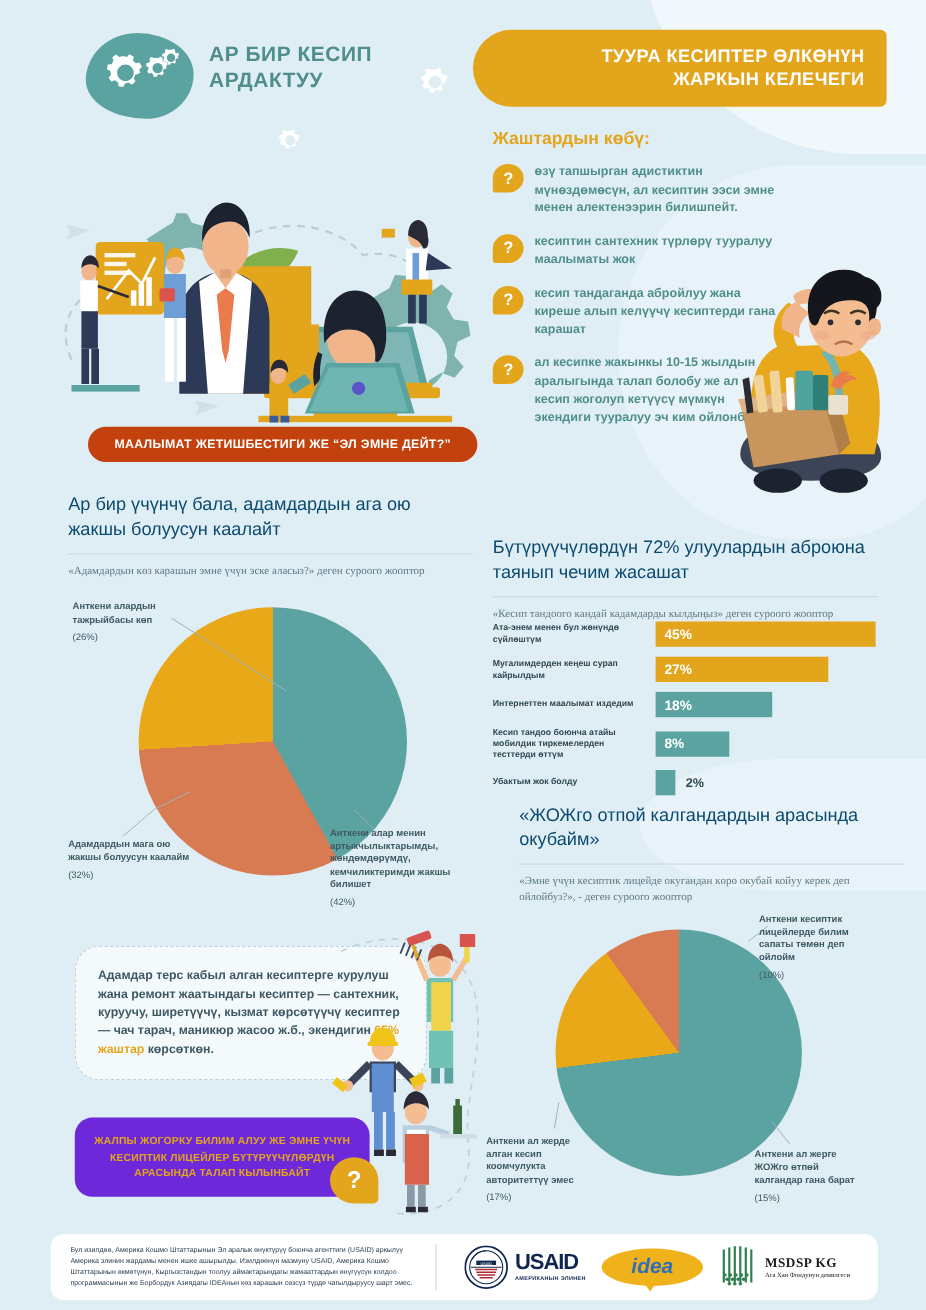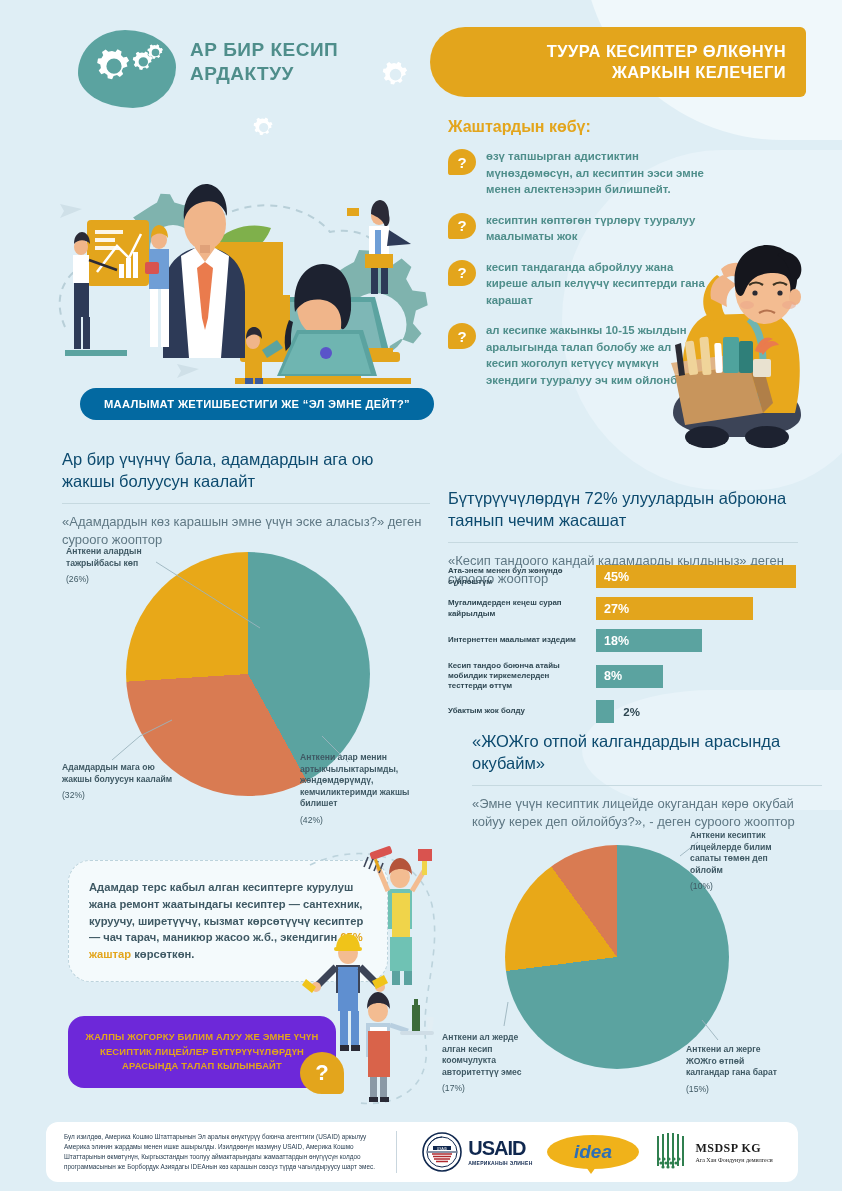--- a/index.html
+++ b/index.html
@@ -70,29 +70,29 @@
     justify-content:center; color:#fff; font-weight:bold; font-size:15px;
   }
   .q-text { color:#4f8e8b; font-size:11.4px; font-weight:bold; line-height:1.45; }
 
   
   .boy { position:absolute; left:645px; top:245px; width:190px; height:215px; }
 
   
   .pill {
     position:absolute; left:80px; top:388px; width:354px; height:32px;
-    background:#0369a1; border-radius:18px; display:flex;
+    background:#c2410c; border-radius:18px; display:flex;
     align-items:center; justify-content:center;
   }
   .pill span { color:#fff; font-weight:bold; font-size:11.2px; letter-spacing:.3px; }
 
   
   .sec-title { color:#0c4a6e; font-size:16.5px; line-height:1.35; font-weight:normal; }
   .rule { height:1px; background:#c6d9e0; margin:10px 0 9px 0; }
-  .sub-q { color:#5f7884; font-size:13px; line-height:1.4; }
+  .sub-q { color:#5f7884; font-size:10px; line-height:1.4;font-family:Liberation Serif, serif; }
 
   .sec-left { position:absolute; left:62px; top:448px; width:368px; }
   .sec-r1 { position:absolute; left:448px; top:487px; width:350px; }
   .sec-r2 { position:absolute; left:472px; top:730px; width:350px; }
 
   
   .pie { border-radius:50%; position:absolute; }
   .pie1 { left:126px; top:552px; width:244px; height:244px; }
   .pie2 { left:505px; top:845px; width:224px; height:224px; }
   .pl { position:absolute; font-size:8.6px; color:#3f5964; line-height:1.35; font-weight:bold; }
@@ -337,21 +337,21 @@
     <div class="q-item">
       <div class="q-bubble">
           <span>?</span>
         </div>
       <div class="q-text">өзү тапшырган адистиктин мүнөздөмөсүн, ал кесиптин ээси эмне менен алектенээрин билишпейт.</div>
     </div>
     <div class="q-item">
       <div class="q-bubble">
           <span>?</span>
         </div>
-      <div class="q-text">кесиптин көптөгөн түрлөрү тууралуу маалыматы жок</div>
+      <div class="q-text">кесиптин сантехник түрлөрү тууралуу маалыматы жок</div>
     </div>
     <div class="q-item">
       <div class="q-bubble">
           <span>?</span>
         </div>
       <div class="q-text">кесип тандаганда абройлуу жана киреше алып келүүчү кесиптерди гана карашат</div>
     </div>
     <div class="q-item">
       <div class="q-bubble">
           <span>?</span>

